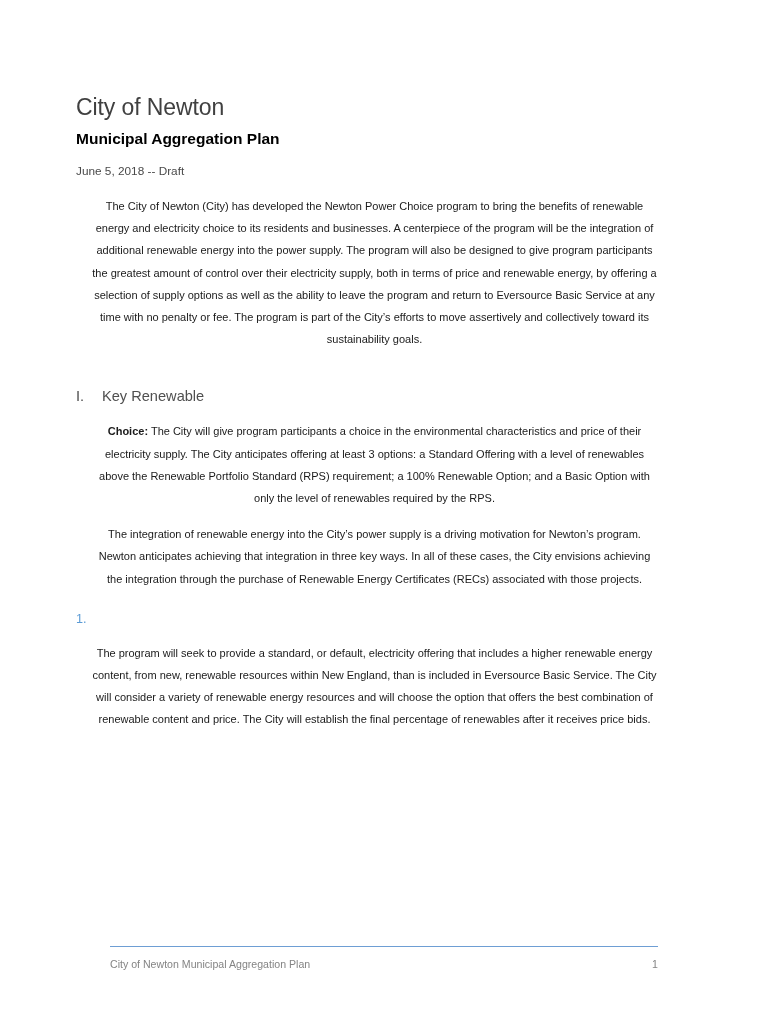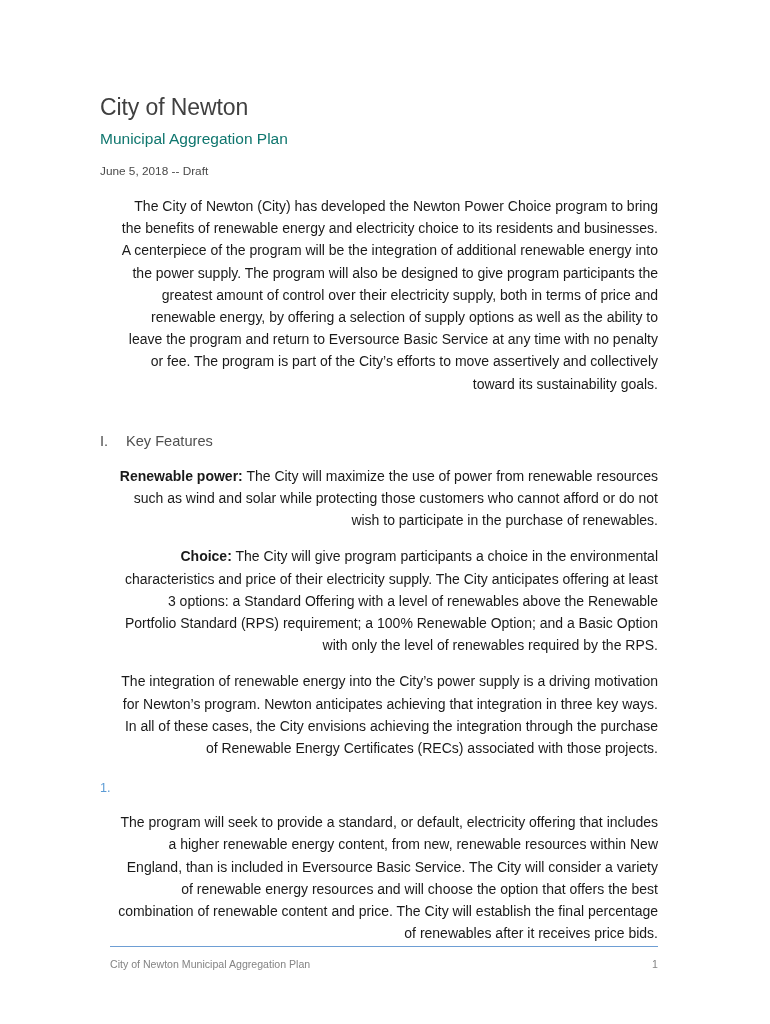--- a/index.html
+++ b/index.html
@@ -13,49 +13,49 @@
     font-family: "Liberation Sans", sans-serif;
     color: #1a1a1a;
     overflow: hidden;
   }
   .page {
     position: relative;
     width: 770px;
     height: 1024px;
     background: #ffffff;
     box-sizing: border-box;
-    padding: 92px 112px 0 100px;
+    padding: 92px 112px 0 76px;
   }
   .doc-title {
     font-size: 23px;
     line-height: 30px;
     font-weight: 400;
     color: #404040;
     letter-spacing: -0.1px;
     margin: 0 0 6px 0;
   }
   .doc-subtitle {
     font-size: 15.5px;
     line-height: 22px;
-    font-weight: 400;
-    color: #0f766e;
+    font-weight: 700;
+    color: #000000;
     margin: 0 0 11px 0;
   }
   .doc-date {
     font-size: 11.8px;
     line-height: 20px;
     color: #4a4a4a;
     margin: 0 0 14px 0;
   }
   p.body {
-    font-size: 14px;
+    font-size: 11px;
     line-height: 22.2px;
     color: #1a1a1a;
     margin: 0 0 14px 15px;
-    text-align: right;
+    text-align: center;
   }
   p.body b {
     font-weight: 700;
   }
   h2.section {
     font-size: 14.6px;
     line-height: 24px;
     font-weight: 400;
     color: #4f4f4f;
     margin: 16px 0 12px 0;
@@ -108,25 +108,24 @@
   <h1 class="doc-title">City of Newton</h1>
   <div class="doc-subtitle">Municipal Aggregation Plan</div>
   <div class="doc-date">June 5, 2018 -- Draft</div>
 
   <p class="body">The City of Newton (City) has developed the Newton Power Choice program to bring the benefits of renewable energy and electricity choice to its residents and businesses. A centerpiece of the program will be the integration of additional renewable energy into the power supply. The program will also be designed to give program participants the greatest amount of control over their electricity supply, both in terms of price and renewable energy, by offering a selection of supply options as well as the ability to leave the program and return to Eversource Basic Service at any time with no penalty or fee. The program is part of the City’s efforts to move assertively and collectively toward its sustainability goals.</p>
 
   <div class="spacer-sm"></div>
 
   <h2 class="section">
     <span class="num">I.</span>
-    <span>Key Features</span>
+    <span>Key Renewable</span>
   </h2>
 
 
-  <p class="body"><b>Renewable power:</b><span> The City will maximize the use of power from renewable resources such as wind and solar while protecting those customers who cannot afford or do not wish to participate in the purchase of renewables.</span></p>
 
   <p class="body"><b>Choice:</b><span> The City will give program participants a choice in the environmental characteristics and price of their electricity supply. The City anticipates offering at least 3 options:  a Standard Offering with a level of renewables above the Renewable Portfolio Standard (RPS) requirement; a 100% Renewable Option; and a Basic Option with only the level of renewables required by the RPS.</span></p>
 
 
 
   <p class="body">The integration of renewable energy into the City’s power supply is a driving motivation for Newton’s program. Newton anticipates achieving that integration in three key ways.  In all of these cases, the City envisions achieving the integration through the purchase of Renewable Energy Certificates (RECs) associated with those projects.</p>
 
   <h3 class="subsection">
     <span class="num">1.</span>
   </h3>

